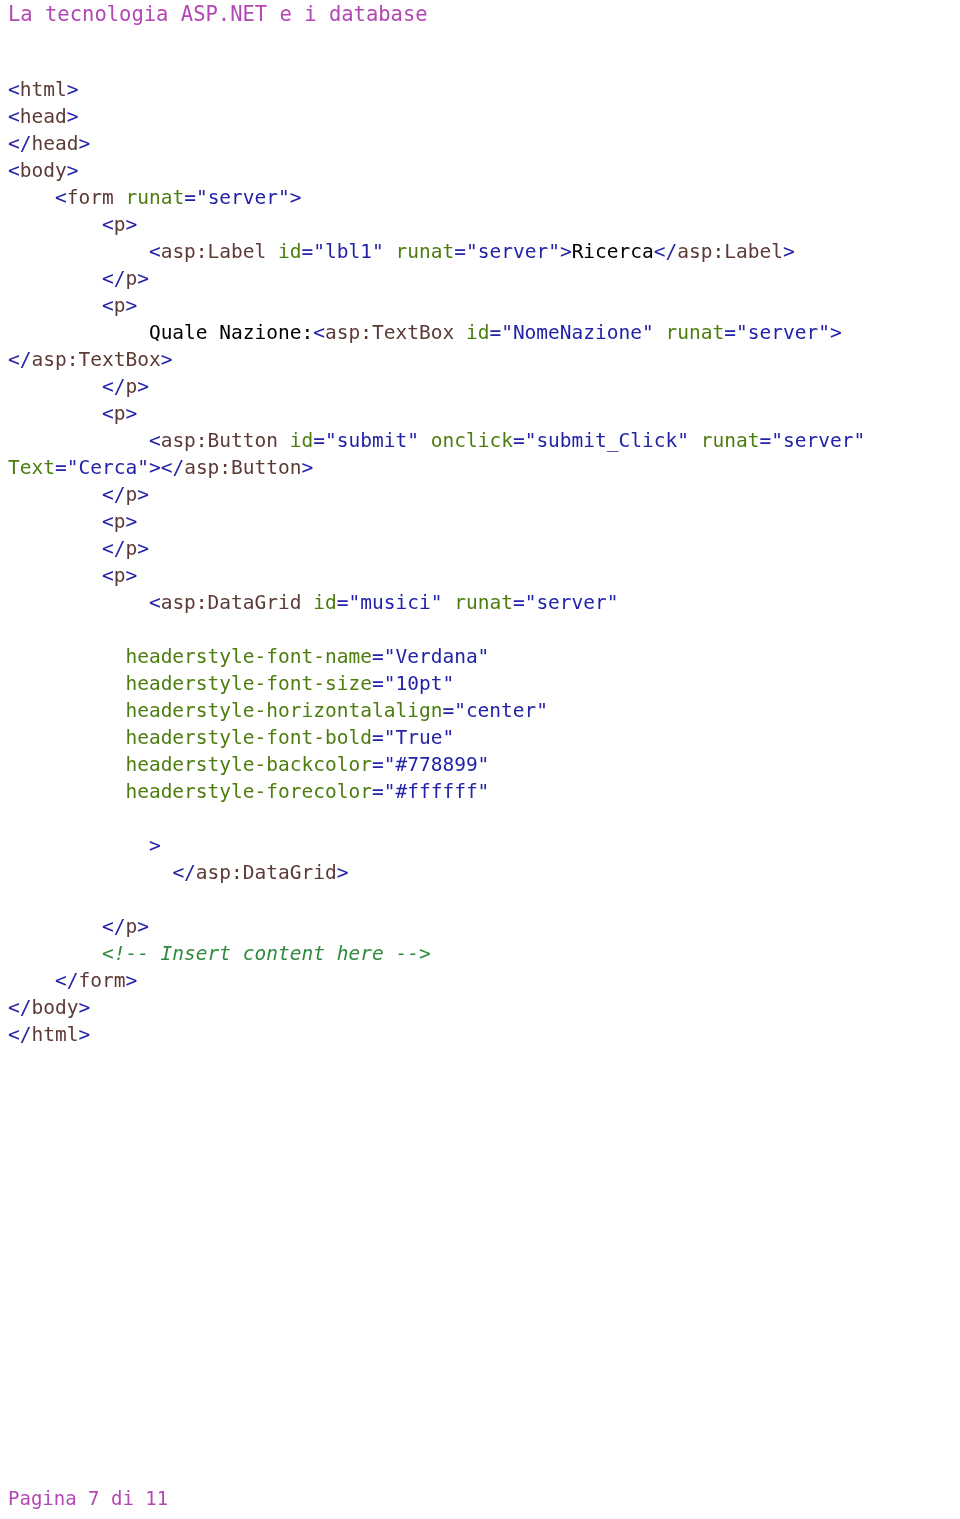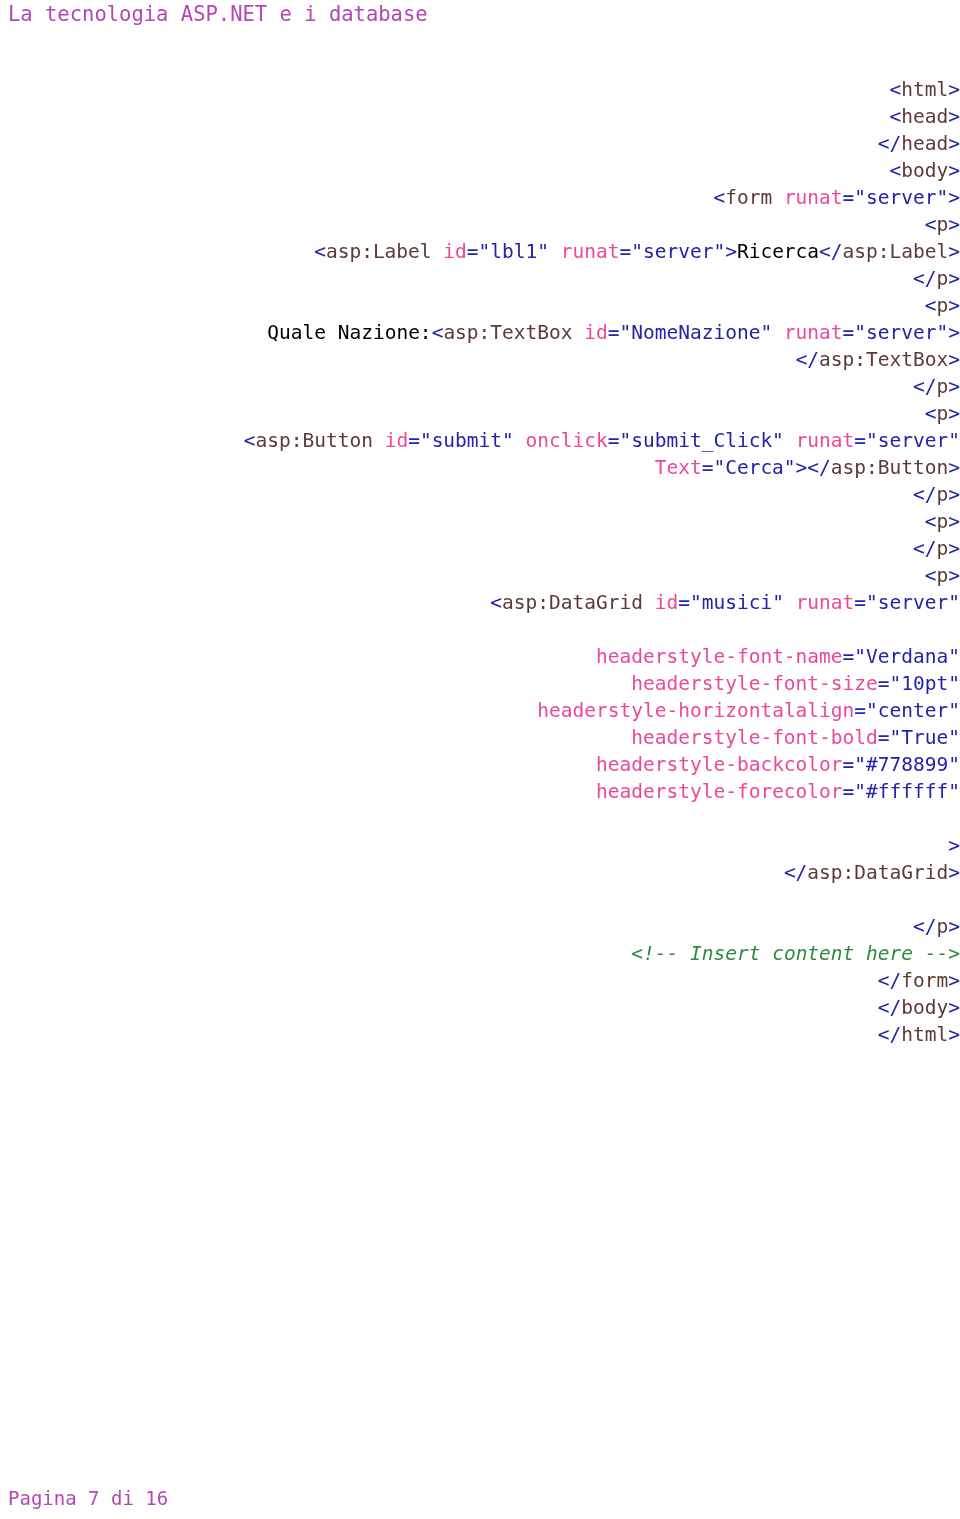--- a/index.html
+++ b/index.html
@@ -42,27 +42,26 @@
     width: 952px;
     font-size: 19.5px;
     line-height: 27px;
     white-space: pre-wrap;
     word-break: break-word;
     font-family: "DejaVu Sans Mono", "Liberation Mono", monospace;
   }
   .code-line {
     white-space: pre-wrap;
     min-height: 27px;
-    text-align: right;
   }
 
   
   .tok-punct   { color: #2323a8; }   
   .tok-tag     { color: #5c3a36; }   
-  .tok-attr    { color: #ec4899; }   
+  .tok-attr    { color: #4d7c0f; }   
   .tok-val     { color: #2323a8; }   
   .tok-text    { color: #000000; }   
   .tok-comment { color: #2e8b3d; font-style: italic; }   
 
   
   .doc-footer {
     position: absolute;
     left: 8px;
     top: 1487px;
     font-size: 19px;
@@ -73,15 +72,15 @@
 </style>
 </head>
 <body>
 
 <div class="page">
 
   <div class="doc-title">La tecnologia ASP.NET e i database</div>
 
   <div class="code-block"><div class="code-line"><span class="tok-punct">&lt;</span><span class="tok-tag">html</span><span class="tok-punct">&gt;</span></div><div class="code-line"><span class="tok-punct">&lt;</span><span class="tok-tag">head</span><span class="tok-punct">&gt;</span></div><div class="code-line"><span class="tok-punct">&lt;/</span><span class="tok-tag">head</span><span class="tok-punct">&gt;</span></div><div class="code-line"><span class="tok-punct">&lt;</span><span class="tok-tag">body</span><span class="tok-punct">&gt;</span></div><div class="code-line"><span class="tok-text">    </span><span class="tok-punct">&lt;</span><span class="tok-tag">form</span><span class="tok-text"> </span><span class="tok-attr">runat</span><span class="tok-punct">=</span><span class="tok-val">"server"</span><span class="tok-punct">&gt;</span></div><div class="code-line"><span class="tok-text">        </span><span class="tok-punct">&lt;</span><span class="tok-tag">p</span><span class="tok-punct">&gt;</span></div><div class="code-line"><span class="tok-text">            </span><span class="tok-punct">&lt;</span><span class="tok-tag">asp:Label</span><span class="tok-text"> </span><span class="tok-attr">id</span><span class="tok-punct">=</span><span class="tok-val">"lbl1"</span><span class="tok-text"> </span><span class="tok-attr">runat</span><span class="tok-punct">=</span><span class="tok-val">"server"</span><span class="tok-punct">&gt;</span><span class="tok-text">Ricerca</span><span class="tok-punct">&lt;/</span><span class="tok-tag">asp:Label</span><span class="tok-punct">&gt;</span></div><div class="code-line"><span class="tok-text">        </span><span class="tok-punct">&lt;/</span><span class="tok-tag">p</span><span class="tok-punct">&gt;</span></div><div class="code-line"><span class="tok-text">        </span><span class="tok-punct">&lt;</span><span class="tok-tag">p</span><span class="tok-punct">&gt;</span></div><div class="code-line"><span class="tok-text">            </span><span class="tok-text">Quale Nazione:</span><span class="tok-punct">&lt;</span><span class="tok-tag">asp:TextBox</span><span class="tok-text"> </span><span class="tok-attr">id</span><span class="tok-punct">=</span><span class="tok-val">"NomeNazione"</span><span class="tok-text"> </span><span class="tok-attr">runat</span><span class="tok-punct">=</span><span class="tok-val">"server"</span><span class="tok-punct">&gt;&lt;/</span><span class="tok-tag">asp:TextBox</span><span class="tok-punct">&gt;</span></div><div class="code-line"><span class="tok-text">        </span><span class="tok-punct">&lt;/</span><span class="tok-tag">p</span><span class="tok-punct">&gt;</span></div><div class="code-line"><span class="tok-text">        </span><span class="tok-punct">&lt;</span><span class="tok-tag">p</span><span class="tok-punct">&gt;</span></div><div class="code-line"><span class="tok-text">            </span><span class="tok-punct">&lt;</span><span class="tok-tag">asp:Button</span><span class="tok-text"> </span><span class="tok-attr">id</span><span class="tok-punct">=</span><span class="tok-val">"submit"</span><span class="tok-text"> </span><span class="tok-attr">onclick</span><span class="tok-punct">=</span><span class="tok-val">"submit_Click"</span><span class="tok-text"> </span><span class="tok-attr">runat</span><span class="tok-punct">=</span><span class="tok-val">"server"</span><span class="tok-text"> </span><span class="tok-attr">Text</span><span class="tok-punct">=</span><span class="tok-val">"Cerca"</span><span class="tok-punct">&gt;&lt;/</span><span class="tok-tag">asp:Button</span><span class="tok-punct">&gt;</span></div><div class="code-line"><span class="tok-text">        </span><span class="tok-punct">&lt;/</span><span class="tok-tag">p</span><span class="tok-punct">&gt;</span></div><div class="code-line"><span class="tok-text">        </span><span class="tok-punct">&lt;</span><span class="tok-tag">p</span><span class="tok-punct">&gt;</span></div><div class="code-line"><span class="tok-text">        </span><span class="tok-punct">&lt;/</span><span class="tok-tag">p</span><span class="tok-punct">&gt;</span></div><div class="code-line"><span class="tok-text">        </span><span class="tok-punct">&lt;</span><span class="tok-tag">p</span><span class="tok-punct">&gt;</span></div><div class="code-line"><span class="tok-text">            </span><span class="tok-punct">&lt;</span><span class="tok-tag">asp:DataGrid</span><span class="tok-text"> </span><span class="tok-attr">id</span><span class="tok-punct">=</span><span class="tok-val">"musici"</span><span class="tok-text"> </span><span class="tok-attr">runat</span><span class="tok-punct">=</span><span class="tok-val">"server"</span></div><div class="code-line">&nbsp;</div><div class="code-line"><span class="tok-text">          </span><span class="tok-attr">headerstyle-font-name</span><span class="tok-punct">=</span><span class="tok-val">"Verdana"</span></div><div class="code-line"><span class="tok-text">          </span><span class="tok-attr">headerstyle-font-size</span><span class="tok-punct">=</span><span class="tok-val">"10pt"</span></div><div class="code-line"><span class="tok-text">          </span><span class="tok-attr">headerstyle-horizontalalign</span><span class="tok-punct">=</span><span class="tok-val">"center"</span></div><div class="code-line"><span class="tok-text">          </span><span class="tok-attr">headerstyle-font-bold</span><span class="tok-punct">=</span><span class="tok-val">"True"</span></div><div class="code-line"><span class="tok-text">          </span><span class="tok-attr">headerstyle-backcolor</span><span class="tok-punct">=</span><span class="tok-val">"#778899"</span></div><div class="code-line"><span class="tok-text">          </span><span class="tok-attr">headerstyle-forecolor</span><span class="tok-punct">=</span><span class="tok-val">"#ffffff"</span></div><div class="code-line">&nbsp;</div><div class="code-line"><span class="tok-text">            </span><span class="tok-punct">&gt;</span></div><div class="code-line"><span class="tok-text">              </span><span class="tok-punct">&lt;/</span><span class="tok-tag">asp:DataGrid</span><span class="tok-punct">&gt;</span></div><div class="code-line">&nbsp;</div><div class="code-line"><span class="tok-text">        </span><span class="tok-punct">&lt;/</span><span class="tok-tag">p</span><span class="tok-punct">&gt;</span></div><div class="code-line"><span class="tok-text">        </span><span class="tok-comment">&lt;!-- Insert content here --&gt;</span></div><div class="code-line"><span class="tok-text">    </span><span class="tok-punct">&lt;/</span><span class="tok-tag">form</span><span class="tok-punct">&gt;</span></div><div class="code-line"><span class="tok-punct">&lt;/</span><span class="tok-tag">body</span><span class="tok-punct">&gt;</span></div><div class="code-line"><span class="tok-punct">&lt;/</span><span class="tok-tag">html</span><span class="tok-punct">&gt;</span></div></div>
 
-  <div class="doc-footer">Pagina 7 di 16</div>
+  <div class="doc-footer">Pagina 7 di 11</div>
 
 </div>
 
 </body></html>

